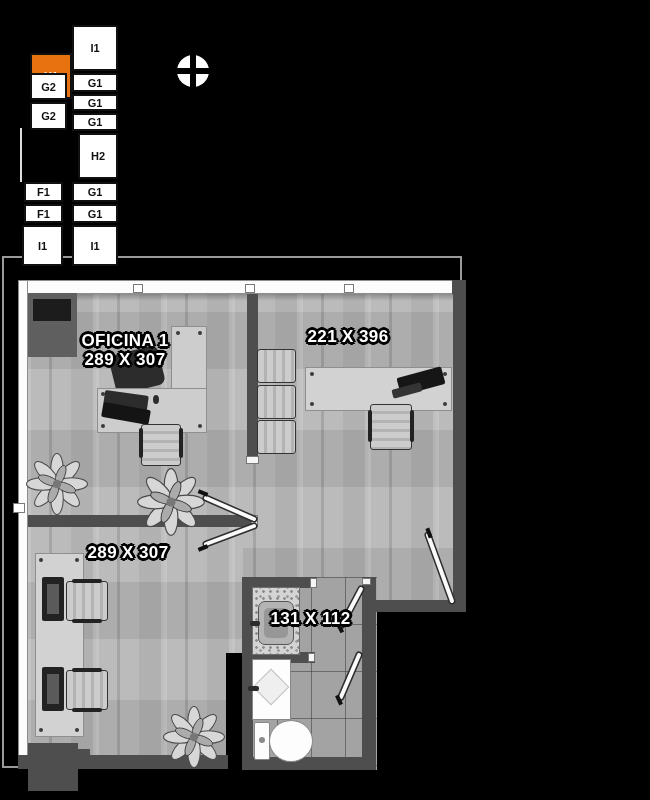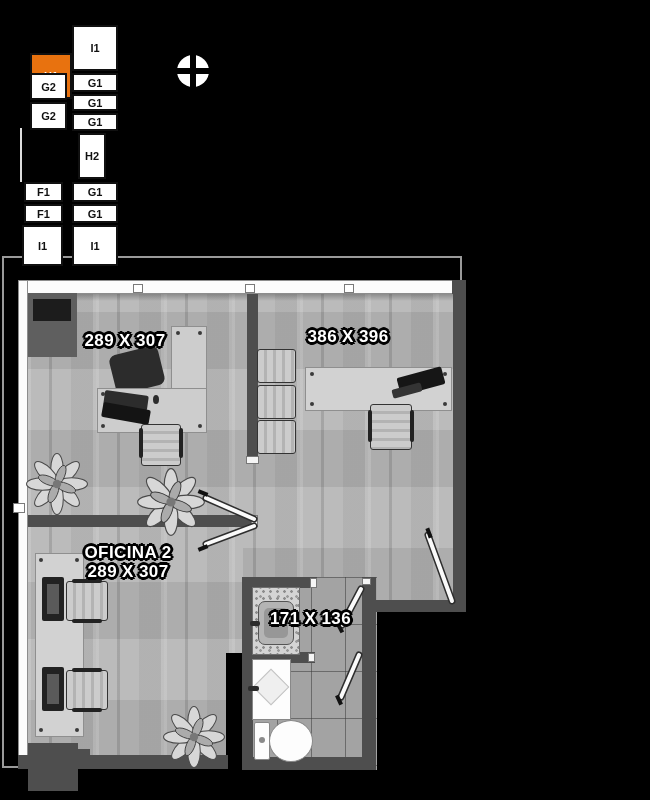--- a/index.html
+++ b/index.html
@@ -206,43 +206,43 @@
     <g fill="#111">
       <rect x="-5" y="-2" width="10" height="4" transform="translate(203,493) rotate(22)"></rect>
       <rect x="-5" y="-2" width="10" height="4" transform="translate(203,548) rotate(-22)"></rect>
       <rect x="-5" y="-2" width="10" height="4" transform="translate(429,533) rotate(70)"></rect>
       <rect x="-5" y="-2" width="10" height="4" transform="translate(340,628) rotate(62)"></rect>
       <rect x="-5" y="-2" width="10" height="4" transform="translate(339,700) rotate(65)"></rect>
     </g>
   </svg>
 
   <div class="rlabel" style="left:55px;top:331px;width:140px;">
+    <div>OFICINA 1</div>
     <div>289 X 307</div>
   </div>
   <div class="rlabel" style="left:278px;top:327px;width:140px;">
-    <div>386 X 396</div>
+    <div>221 X 396</div>
   </div>
   <div class="rlabel" style="left:58px;top:543px;width:140px;">
-    <div>OFICINA 2</div>
     <div>289 X 307</div>
   </div>
   <div class="rlabel" style="left:248px;top:609px;width:125px;">
-    <div>171 X 136</div>
+    <div>131 X 112</div>
   </div>
 
   <div>
     <div class="abs" style="left:20px;top:128px;width:2px;height:54px;background:#ddd;"></div>
     <div class="kcell hl" style="left:30px;top:20px;width:42px;height:46px;margin-top:33px;">H1</div>
     <div class="kcell" style="left:72px;top:25px;width:46px;height:46px;">I1</div>
     <div class="kcell" style="left:30px;top:73px;width:37px;height:27px;">G2</div>
     <div class="kcell" style="left:72px;top:73px;width:46px;height:19px;">G1</div>
     <div class="kcell" style="left:30px;top:102px;width:37px;height:28px;">G2</div>
     <div class="kcell" style="left:72px;top:94px;width:46px;height:17px;">G1</div>
     <div class="kcell" style="left:72px;top:113px;width:46px;height:18px;">G1</div>
-    <div class="kcell" style="left:78px;top:133px;width:28px;height:46px;">H2</div>
+    <div class="kcell" style="left:78px;top:133px;width:40px;height:46px;">H2</div>
     <div class="kcell" style="left:24px;top:182px;width:39px;height:20px;">F1</div>
     <div class="kcell" style="left:72px;top:182px;width:46px;height:20px;">G1</div>
     <div class="kcell" style="left:24px;top:204px;width:39px;height:19px;">F1</div>
     <div class="kcell" style="left:72px;top:204px;width:46px;height:19px;">G1</div>
     <div class="kcell" style="left:22px;top:225px;width:41px;height:41px;">I1</div>
     <div class="kcell" style="left:72px;top:225px;width:46px;height:41px;">I1</div>
   </div>
 
   <div>
     <div class="compass-circle" style="left:177px;top:55px;width:32px;height:32px;"></div>

